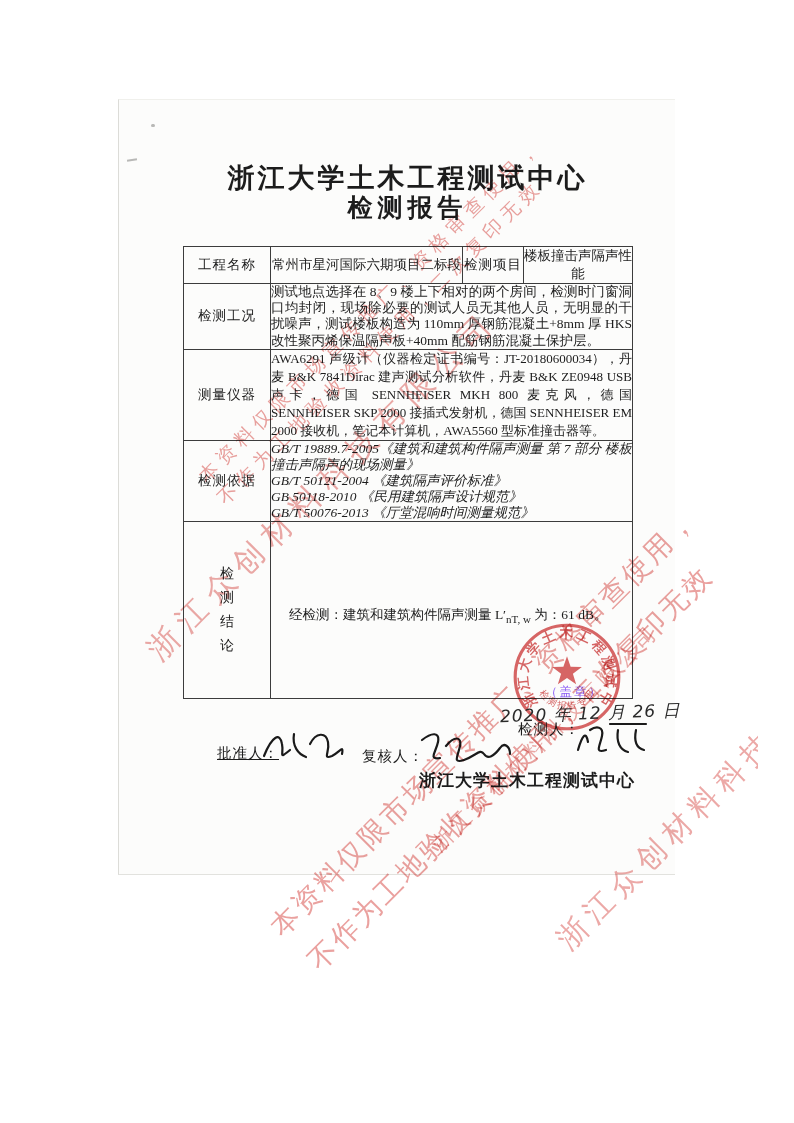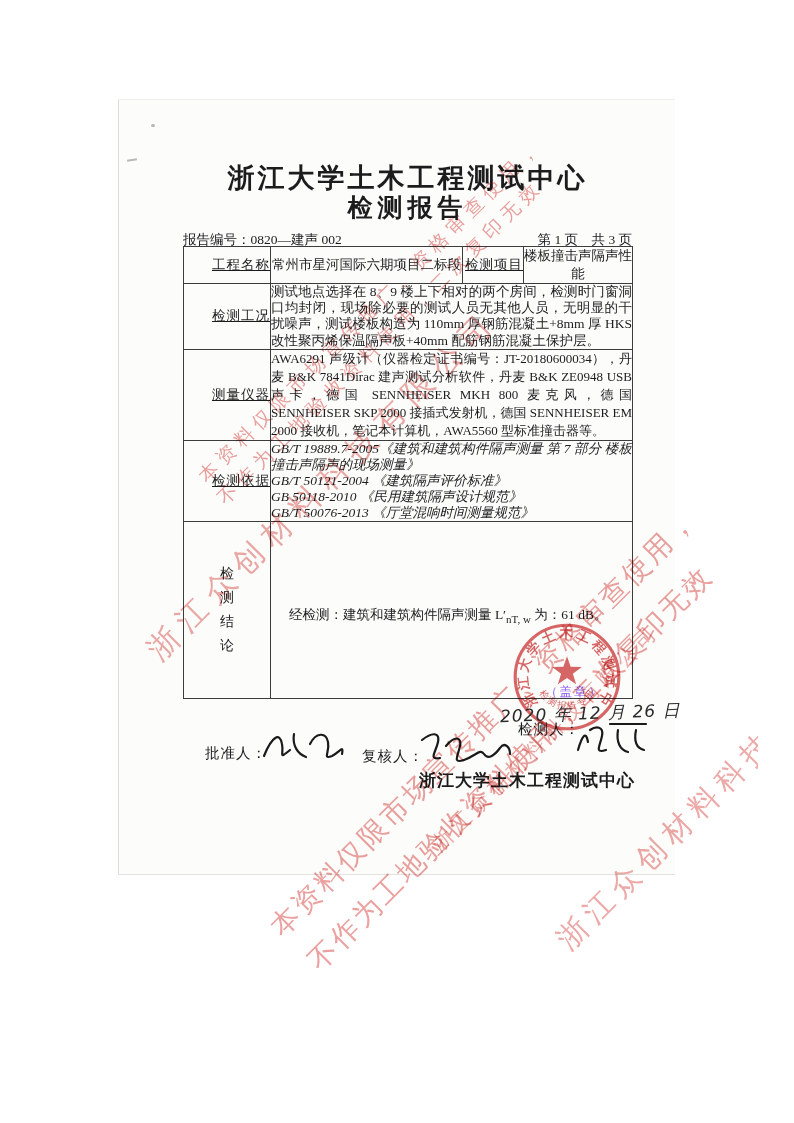--- a/index.html
+++ b/index.html
@@ -9,21 +9,21 @@
          border-left:1px solid #dcdcd8;border-bottom:1px solid #e2e2de;border-top:1px solid #f0f0ec;}
   .artifact{position:absolute;background:#8a8a88;opacity:.6;}
   .hdr{position:absolute;left:183px;width:449px;text-align:center;}
   .title{top:160px;font-size:27px;font-weight:bold;letter-spacing:3px;}
   .subtitle{top:191px;font-size:25px;font-weight:bold;letter-spacing:5px;}
   .meta{position:absolute;left:183px;top:231px;width:449px;display:flex;justify-content:space-between;
         font-size:13.5px;}
   table.report{position:absolute;left:183px;top:246px;width:449px;border-collapse:collapse;
         table-layout:fixed;font-size:13.5px;}
   table.report td{border:1px solid #3c3c3c;vertical-align:middle;padding:0;}
-  td.lbl{text-align:right;letter-spacing:1px;text-decoration:underline;}
+  td.lbl{text-align:center;letter-spacing:1px;}
   td.val{text-align:center;}
   td.txt{text-align:justify;padding:2px 8px 2px 9px;vertical-align:top;}
   .lh-a{line-height:16.2px;}
   .lh-b{line-height:18px;font-size:13px;}
   .lh-c{line-height:16px;font-style:italic;}
   .vlabel{line-height:24px;font-size:14px;text-align:center;}
   .concl-cell{position:relative;vertical-align:top;}
   .concl-text{padding:12px 8px 0 18px;font-size:13.5px;}
   .concl-text sub{font-size:11px;}
   
@@ -51,24 +51,20 @@
 <body>
 
 <div id="canvas">
 
   <div class="paper"></div>
   <div class="artifact" style="left:151px;top:124px;width:4px;height:3px;border-radius:2px;"></div>
   <div class="artifact" style="left:127px;top:159px;width:10px;height:2px;transform:rotate(-8deg);"></div>
 
   <div class="hdr title">浙江大学土木工程测试中心</div>
   <div class="hdr subtitle">检测报告</div>
-  <div class="meta">
-    <span>报告编号：0820—建声 002</span>
-    <span>第 1 页　共 3 页</span>
-  </div>
 
   <table class="report">
     <colgroup>
         <col style="width:87px">
         <col style="width:192px">
         <col style="width:61px">
         <col style="width:109px">
       </colgroup>
     <tbody>
         <tr style="height:33px">
@@ -120,21 +116,21 @@
     <text font-size="13" fill="#cc3636" opacity=".85" letter-spacing="3" font-weight="bold" font-family="Liberation Serif, DejaVu Serif, serif">
       <textPath href="#ringPath" xlink:href="#ringPath" startOffset="1%">浙江大学土木工程测试中心</textPath>
     </text>
     <text font-size="9" fill="#cc3636" opacity=".85" letter-spacing="2" font-family="Liberation Serif, DejaVu Serif, serif">
       <textPath href="#botPath" xlink:href="#botPath" startOffset="4%">检测报告专用章</textPath>
     </text>
   </svg>
   <div class="seal-caption">（盖章）</div>
   <div class="hand-date">2020 年 12 月 26 日</div>
 
-  <div class="footer-label" style="left:205px;top:744px;">批准人：</div>
+  <div class="footer-label" style="left:217px;top:744px;text-decoration:underline;">批准人：</div>
   <div class="sig" style="left:260px;top:724px;">
     <svg width="88" height="46" viewBox="0 0 88 46">
       <path d="M4,32 C12,12 20,8 22,20 C24,30 18,36 30,26 M34,10 C32,22 38,30 46,33 M50,20 C56,8 66,8 68,18 C70,28 62,36 72,32 C80,28 84,20 82,30" fill="none" stroke="#1a1a1a" stroke-width="2.2" stroke-linecap="round"></path>
     </svg>
   </div>
   <div class="footer-label" style="left:362px;top:747px;">复核人：</div>
   <div class="sig" style="left:418px;top:726px;">
     <svg width="96" height="50" viewBox="0 0 96 50">
       <path d="M4,14 C14,6 22,6 20,16 C18,26 10,34 22,32 M28,20 C36,10 44,10 42,20 C40,30 34,38 46,34 C58,30 62,22 66,28 C70,34 76,30 82,22 C86,16 92,20 92,28" fill="none" stroke="#1a1a1a" stroke-width="2.2" stroke-linecap="round"></path>
     </svg>

